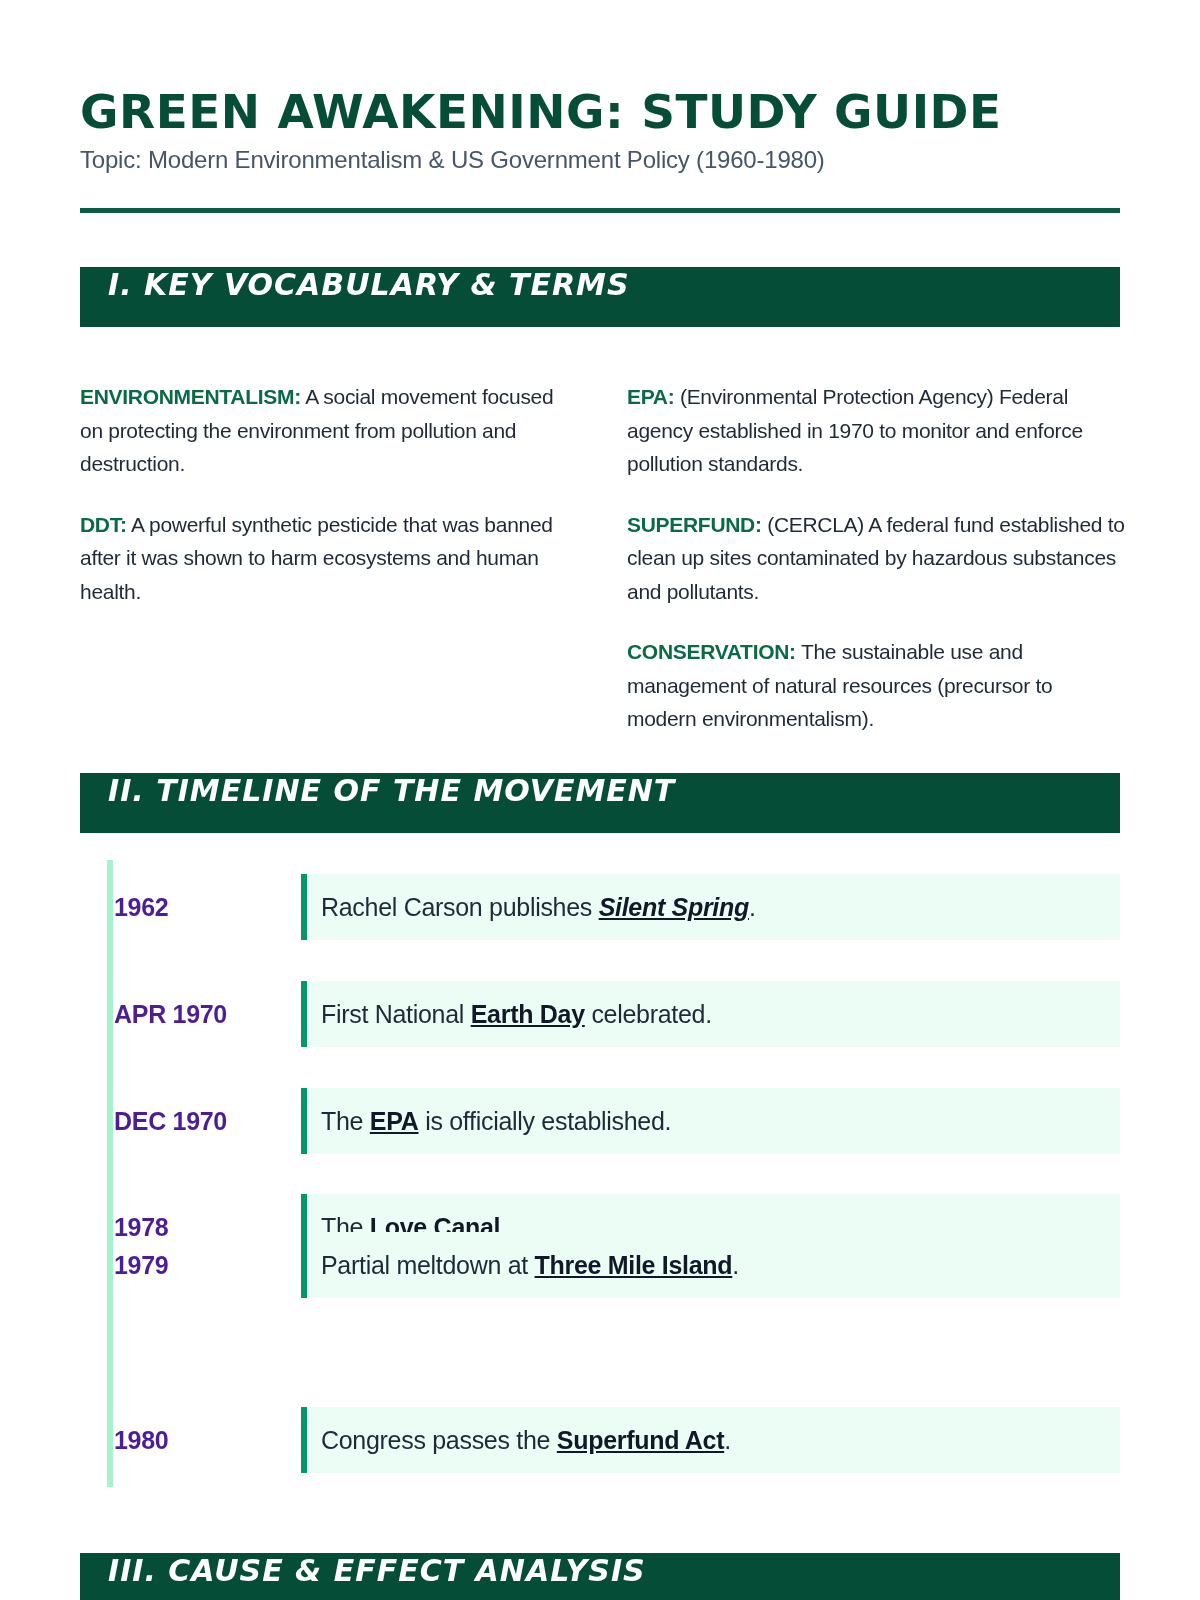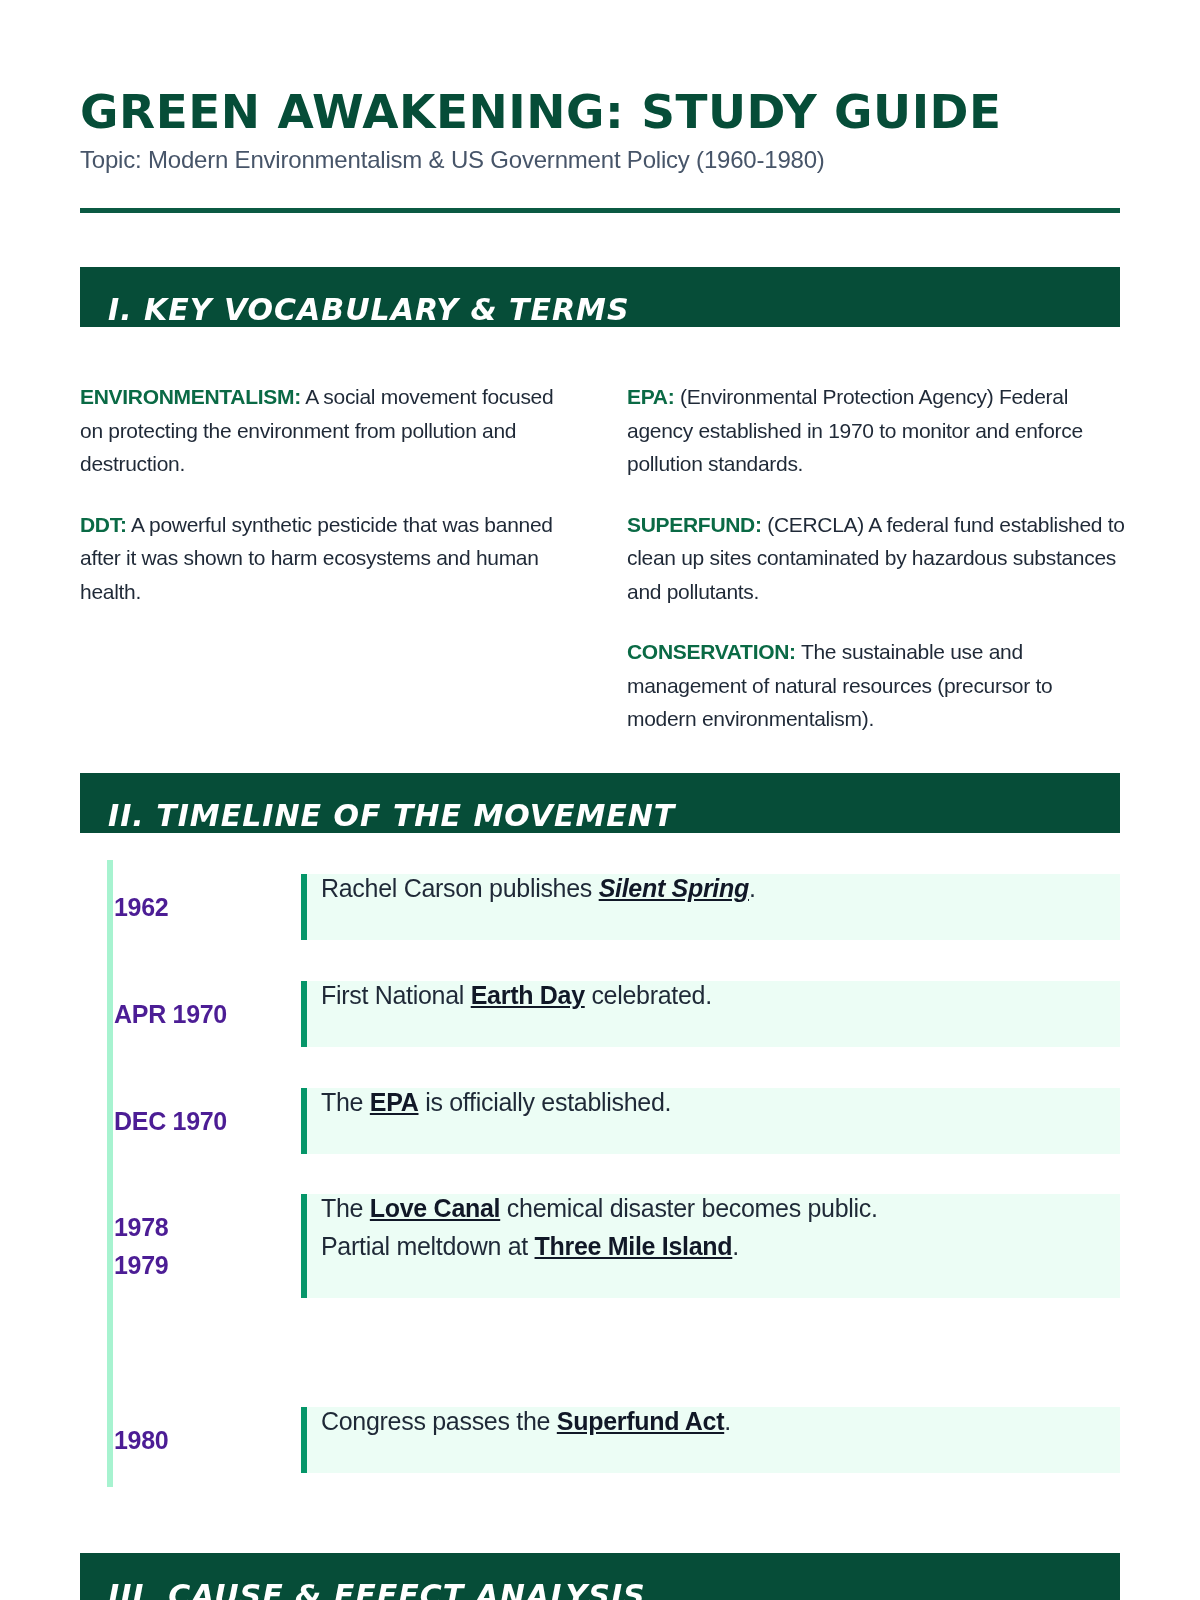--- a/index.html
+++ b/index.html
@@ -37,21 +37,21 @@
     .title-rule {
       position: absolute; left: 0; top: 208px; width: 1040px; height: 5px;
       background: #065f46;
       background: #0b5a43;
     }
 
     
     .section-header {
       position: absolute; left: 0; width: 1040px; height: 60px;
       background: #064d38;
-      display: flex; align-items: flex-end;
+      display: flex; align-items: flex-start;
       padding-left: 28px;
     }
     .section-header span {
       font-family: "DejaVu Sans", sans-serif;
       font-weight: bold; font-style: italic;
       font-size: 30px;
       color: #ffffff;
       letter-spacing: 1px;
       white-space: nowrap;
     }
@@ -82,21 +82,21 @@
       position: absolute; left: 34px; top: 0; height: 66px;
       display: flex; align-items: center;
       font-size: 25px; font-weight: bold; color: #4c1d95;
       white-space: nowrap;
       letter-spacing: -0.3px;
     }
     .tl-event {
       position: absolute; left: 221px; top: 0; width: 819px; height: 66px;
       background: #ecfdf5;
       border-left: 6px solid #059669;
-      display: flex; 
+      display: flex; align-items: center;
       padding-left: 14px;
       font-size: 25px; color: #1f2937;
       white-space: nowrap;
       letter-spacing: -0.3px;
     }
     .tl-event b { color: #111827; text-decoration: underline; }
     .tl-event i b, .tl-event b i { color: #111827; }
   </style>
 </head>
 <body>
@@ -153,21 +153,20 @@
         <b>EPA</b>
         <span style="white-space:pre"> is officially established.</span>
     </div>
   </div>
 
   <div class="tl-row" style="top:1194px">
     <div class="tl-date">1978</div>
     <div class="tl-event">
       <span style="white-space:pre">The </span>
         <b>Love Canal</b>
-        <span style="white-space:pre"> chemical disaster becomes public.</span>
     </div>
   </div>
 
   <div class="tl-row" style="top:1232px">
     <div class="tl-date">1979</div>
     <div class="tl-event">
       <span style="white-space:pre">Partial meltdown at </span>
         <b>Three Mile Island</b>
         <span style="white-space:pre">.</span>
     </div>

